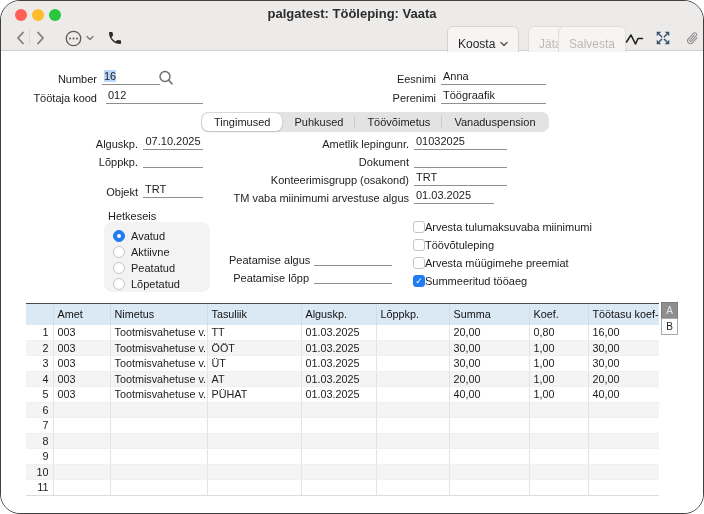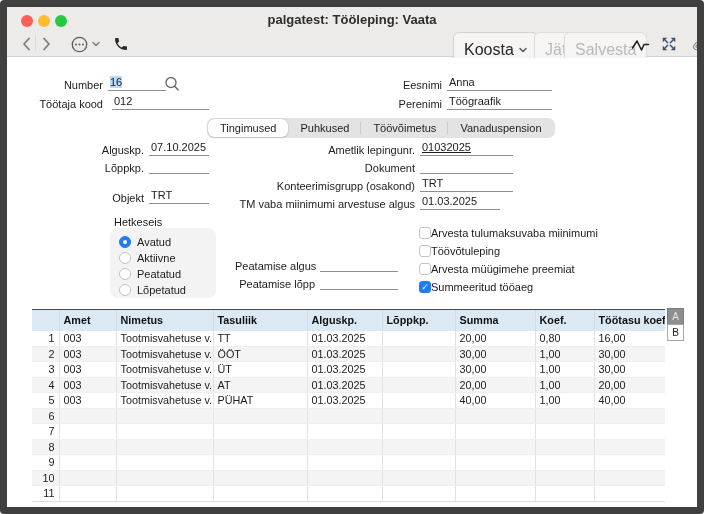--- a/index.html
+++ b/index.html
@@ -1,35 +1,35 @@
 <!DOCTYPE html>
 <html><head>
 <meta charset="utf-8">
 <style>
   * { margin:0; padding:0; box-sizing:border-box; }
   body { background:#ffffff; font-family:"Liberation Sans", sans-serif; }
   .window {
     position:relative; width:704px; height:514px;
-    border:7px solid #404040; border-radius:4px; overflow:hidden;
+    border:1px solid #404040; border-radius:20px; overflow:hidden;
     background:#ffffff;
     padding-left:43px;
   }
   
   .chrome { position:absolute; top:0; left:0; right:0; height:50px; background:#ecebea; border-bottom:1px solid #d2d1d0; }
   .titlebar { position:relative; height:24px; }
   .tl { position:absolute; top:8px; width:12px; height:12px; border-radius:50%; }
   .title { position:absolute; top:5px; left:0; right:0; text-align:center; font-size:13px; font-weight:bold; color:#2d2d2d; }
   .toolbar { position:absolute; top:24px; left:0; right:0; height:26px; }
   .tbtn { position:absolute; display:flex; align-items:center; justify-content:center; }
   .navdiv { position:absolute; left:28px; top:4px; width:1px; height:16px; background:#dcdbda; }
   .pushbtn {
     position:absolute; top:1px; height:36px; padding:0 10px;
     display:flex; align-items:center; gap:5px;
     background:#f6f5f4; border:1px solid #d4d3d2; border-radius:6px;
-    font-size:16px; color:#262626;
+    font-size:12px; color:#262626;
   }
   .pushbtn.disabled { color:#bbb9b7; border-color:#dedddc; }
   
   .content { position:absolute; top:51px; left:0; right:0; bottom:0; background:#ffffff; font-size:11px; color:#1c1c1c; }
   .frow { position:absolute; display:flex; align-items:flex-end; gap:5px; height:16px; }
   .flabel { display:inline-block; text-align:right; white-space:nowrap; }
   .fval { display:inline-block; border-bottom:1px solid #8f8f8f; height:15px; padding:0 2px; white-space:nowrap; overflow:hidden; }
   .hl { background:#b9d8fb; }
   
   .tabbar { position:absolute; left:200px; top:60px; height:20px; display:flex; align-items:flex-end; background:#e4e3e3; border-radius:7px; padding:1px; }
@@ -44,21 +44,21 @@
   .radio.on { background:#217bf4; border-color:#217bf4; }
   .radio.on::after { content:""; position:absolute; left:3px; top:3px; width:4px; height:4px; border-radius:50%; background:#fff; }
   
   .cb-list { position:absolute; left:412px; top:168px; }
   .cb-row { display:flex; align-items:center; height:13px; margin-bottom:5px; }
   .cb { width:12px; height:12px; border-radius:3px; border:1px solid #c6c5c4; background:#fff; flex:none; font-size:9px; line-height:10px; text-align:center; color:#fff; }
   .cb.on { background:#217bf4; border-color:#217bf4; }
   .cb.on::after { content:"\2713"; }
   
   .grid { position:absolute; left:25px; top:251px; width:633px; border-collapse:collapse; table-layout:fixed; font-size:10.8px; }
-  .grid thead th { background:#dbe9f4; border-top:1.5px solid #4a4a4a; font-weight:bold; text-align:left; height:21px; padding:0 0 0 4px; color:#101010; overflow:hidden; white-space:nowrap; }
+  .grid thead th { background:#dbe9f4; border-top:1.5px solid #4a4a4a; font-weight:normal; text-align:left; height:21px; padding:0 0 0 4px; color:#101010; overflow:hidden; white-space:nowrap; }
   .grid td { height:15.5px; padding:0 0 0 4px; border-left:1px solid #e3e3e3; border-bottom:1px solid #efefef; white-space:nowrap; overflow:hidden; }
   .grid td:first-child { border-left:none; text-align:right; padding:0 4px 0 0; }
   .grid th:first-child { border-left:none; }
   .grid th + th { border-left:1px solid #cfdde9; }
   .grid tbody tr:nth-child(even) { background:#f4f4f4; }
   .grid tbody tr:last-child td { border-bottom:1px solid #dcdcdc; }
   .ab-col { position:absolute; left:660px; top:251px; width:17px; }
   .ab { width:17px; height:17px; border:1px solid #a9a8a7; font-size:10px; display:flex; align-items:center; justify-content:center; background:#fdfdfd; color:#1c1c1c; margin-top:-1px; }
   .ab.sel { background:#8e8e8e; color:#e4e4e4; border-color:#7d7d7d; }
   svg { display:block; }
@@ -168,34 +168,34 @@
 
     <div class="tabbar">
         <div class="seg sel">Tingimused</div>
         <div class="seg">Puhkused</div>
         <div class="seg sep">Töövõimetus</div>
         <div class="seg sep">Vanaduspension</div>
       </div>
 
     <div class="frow" style="left:52px; top:82px;">
       <span class="flabel" style="width:85px;">Alguskp.</span>
-      <span class="fval" style="width:60px;">07.10.2025</span>
+      <span class="fval" style="width:60px;text-align:center;">07.10.2025</span>
     </div>
     <div class="frow" style="left:52px; top:100px;">
       <span class="flabel" style="width:85px;">Lõppkp.</span>
       <span class="fval" style="width:60px;"></span>
     </div>
     <div class="frow" style="left:52px; top:130px;">
       <span class="flabel" style="width:85px;">Objekt</span>
       <span class="fval" style="width:60px;">TRT</span>
     </div>
 
     <div class="frow" style="left:232px; top:82px;">
       <span class="flabel" style="width:176px;">Ametlik lepingunr.</span>
-      <span class="fval" style="width:93px;text-decoration:underline;">01032025</span>
+      <span class="fval" style="width:93px;">01032025</span>
     </div>
     <div class="frow" style="left:232px; top:100px;">
       <span class="flabel" style="width:176px;">Dokument</span>
       <span class="fval" style="width:93px;"></span>
     </div>
     <div class="frow" style="left:232px; top:118px;">
       <span class="flabel" style="width:176px;">Konteerimisgrupp (osakond)</span>
       <span class="fval" style="width:93px;">TRT</span>
     </div>
     <div class="frow" style="left:232px; top:136px;">

